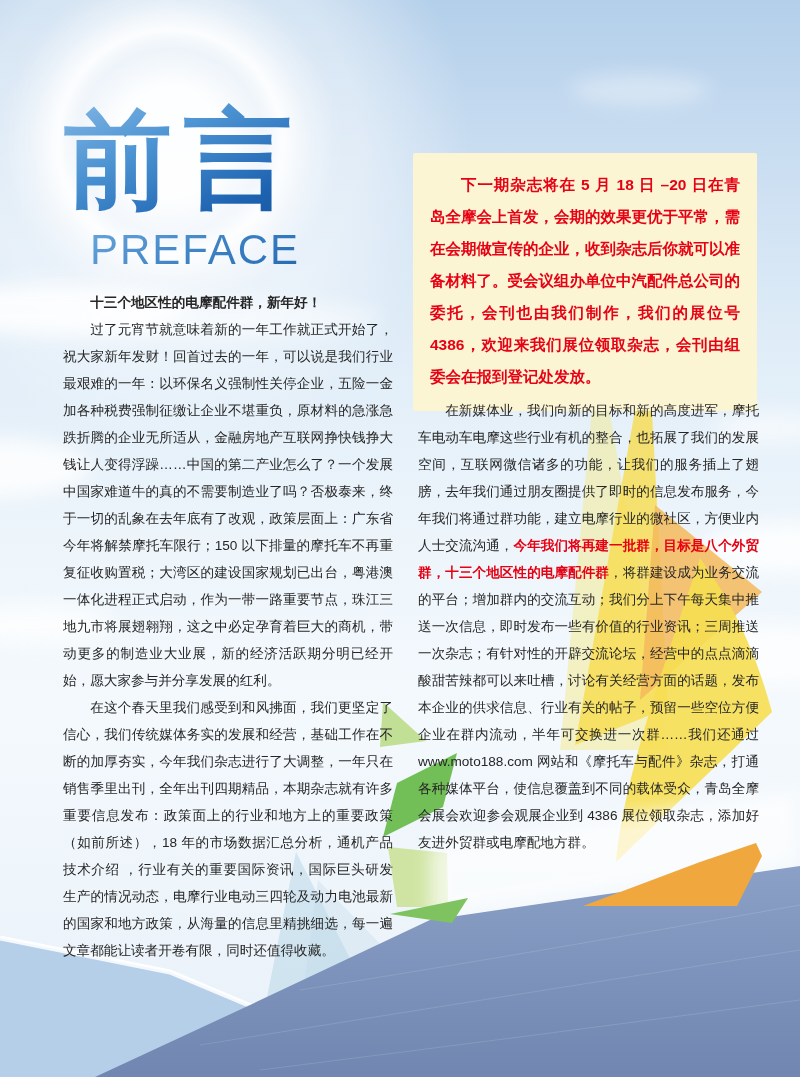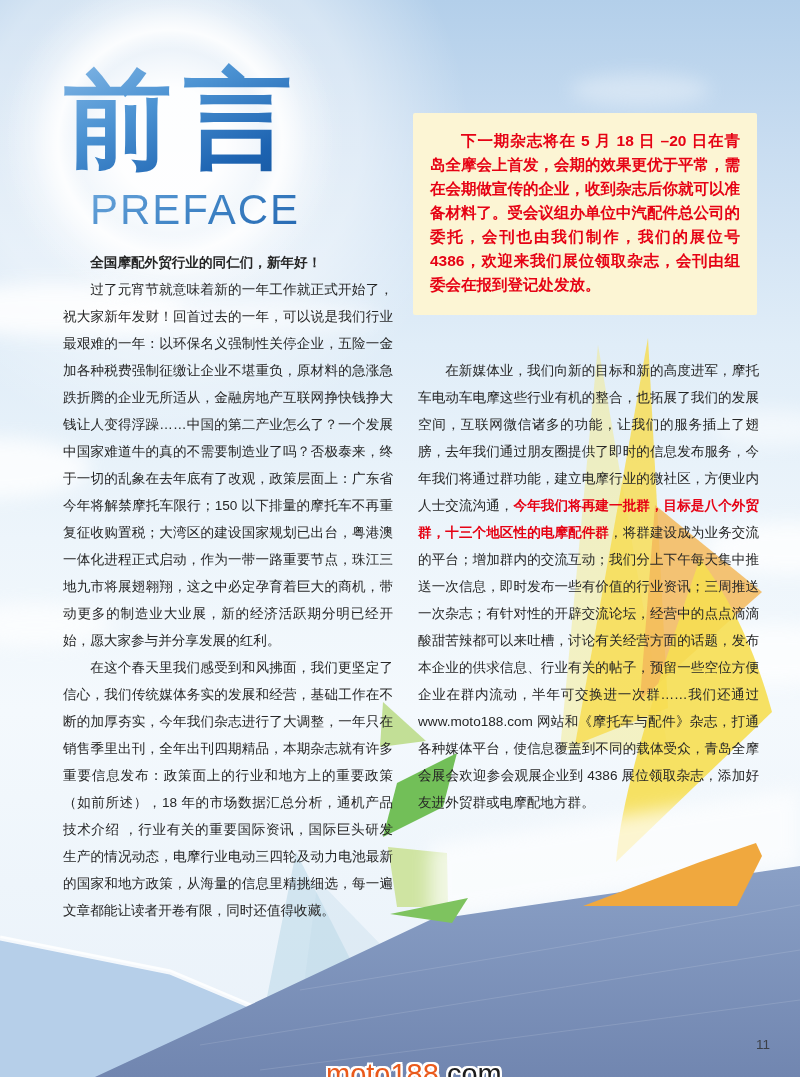--- a/index.html
+++ b/index.html
@@ -4,36 +4,36 @@
 <style>
   html,body{margin:0;padding:0;}
   body{font-family:"Liberation Sans","DejaVu Sans",sans-serif;}
   #page{position:relative;width:800px;height:1077px;overflow:hidden;
     background:
       radial-gradient(circle at 170px 142px, rgba(255,255,255,0) 0 92px, rgba(255,255,255,.85) 112px, rgba(255,255,255,.25) 138px, rgba(255,255,255,0) 165px),
       radial-gradient(circle at 170px 142px, rgba(255,255,255,.95) 0 55px, rgba(255,255,255,.5) 95px, rgba(255,255,255,0) 175px),
       radial-gradient(circle at 170px 142px, rgba(255,255,255,.45) 0 190px, rgba(255,255,255,0) 300px),
       linear-gradient(180deg,#b3cfea 0%,#c9ddf1 14%,#e0edf8 32%,#edf5fb 50%,#f4f9fd 66%,#eef5fb 82%,#e9f1f9 100%);
   }
-  .abs{position:absolute;}
+  .abs{position:absolute;margin-top:40px;}
   #decor{position:absolute;left:0;top:0;z-index:1;}
   .txt{z-index:2;}
 
   
   #title-cn{left:64px;top:58px;font-size:108px;line-height:1.15;font-weight:bold;letter-spacing:12px;
     background:linear-gradient(155deg,#85b8e6 0%,#4b92d2 38%,#1d63b1 78%,#17579f 100%);
     -webkit-background-clip:text;background-clip:text;color:transparent;}
   #title-en{left:90px;top:186px;font-size:42px;letter-spacing:2px;font-weight:normal;
     background:linear-gradient(150deg,#6aa6dc 0%,#3d82c4 55%,#2467b1 100%);
     -webkit-background-clip:text;background-clip:text;color:transparent;text-decoration:underline;}
 
   
   #notice-box{left:413px;top:113px;width:344px;box-sizing:border-box;background:#fcf5d4;
     padding:16px 17px 18px 17px;border-radius:2px;}
-  #notice-box p{margin:0;color:#e60214;font-weight:bold;font-size:15.5px;line-height:24px;
+  #notice-box p{margin:0;color:#e60214;font-weight:bold;font-size:15.5px;line-height:32px;
     text-align:justify;text-indent:2em;}
 
   
   .col p{margin:0;color:#262626;font-size:13.6px;line-height:27px;text-align:justify;text-indent:2em;}
   #left-col{left:63px;top:249px;width:330px;}
   #right-col{left:418px;top:357px;width:341px;}
   .greet{font-weight:bold;color:#111;}
   .hl{color:#e60214;font-weight:bold;}
 
   
@@ -106,21 +106,21 @@
   </svg>
 
   <div class="abs txt" id="title-cn">前言</div>
   <div class="abs txt" id="title-en">PREFACE</div>
 
   <div class="abs txt" id="notice-box">
     <p>下一期杂志将在 5 月 18 日 –20 日在青岛全摩会上首发，会期的效果更优于平常，需在会期做宣传的企业，收到杂志后你就可以准备材料了。受会议组办单位中汽配件总公司的委托，会刊也由我们制作，我们的展位号 4386，欢迎来我们展位领取杂志，会刊由组委会在报到登记处发放。</p>
   </div>
 
   <div class="abs txt col" id="left-col">
-    <p class="greet">全国摩配外贸行业的同仁们，新年好！</p>
+    <p class="greet">十三个地区性的电摩配件群，新年好！</p>
     <p>过了元宵节就意味着新的一年工作就正式开始了，祝大家新年发财！回首过去的一年，可以说是我们行业最艰难的一年：以环保名义强制性关停企业，五险一金加各种税费强制征缴让企业不堪重负，原材料的急涨急跌折腾的企业无所适从，金融房地产互联网挣快钱挣大钱让人变得浮躁……中国的第二产业怎么了？一个发展中国家难道牛的真的不需要制造业了吗？否极泰来，终于一切的乱象在去年底有了改观，政策层面上：广东省今年将解禁摩托车限行；150 以下排量的摩托车不再重复征收购置税；大湾区的建设国家规划已出台，粤港澳一体化进程正式启动，作为一带一路重要节点，珠江三地九市将展翅翱翔，这之中必定孕育着巨大的商机，带动更多的制造业大业展，新的经济活跃期分明已经开始，愿大家参与并分享发展的红利。</p>
     <p>在这个春天里我们感受到和风拂面，我们更坚定了信心，我们传统媒体务实的发展和经营，基础工作在不断的加厚夯实，今年我们杂志进行了大调整，一年只在销售季里出刊，全年出刊四期精品，本期杂志就有许多重要信息发布：政策面上的行业和地方上的重要政策（如前所述），18 年的市场数据汇总分析，通机产品技术介绍 ，行业有关的重要国际资讯，国际巨头研发生产的情况动态，电摩行业电动三四轮及动力电池最新的国家和地方政策，从海量的信息里精挑细选，每一遍文章都能让读者开卷有限，同时还值得收藏。</p>
   </div>
 
   <div class="abs txt col" id="right-col">
     <p><span>在新媒体业，我们向新的目标和新的高度进军，摩托车电动车电摩这些行业有机的整合，也拓展了我们的发展空间，互联网微信诸多的功能，让我们的服务插上了翅膀，去年我们通过朋友圈提供了即时的信息发布服务，今年我们将通过群功能，建立电摩行业的微社区，方便业内人士交流沟通，</span><span class="hl">今年我们将再建一批群，目标是八个外贸群，十三个地区性的电摩配件群</span><span>，将群建设成为业务交流的平台；增加群内的交流互动；我们分上下午每天集中推送一次信息，即时发布一些有价值的行业资讯；三周推送一次杂志；有针对性的开辟交流论坛，经营中的点点滴滴酸甜苦辣都可以来吐槽，讨论有关经营方面的话题，发布本企业的供求信息、行业有关的帖子，预留一些空位方便企业在群内流动，半年可交换进一次群……我们还通过 www.moto188.com 网站和《摩托车与配件》杂志，打通各种媒体平台，使信息覆盖到不同的载体受众，青岛全摩会展会欢迎参会观展企业到 4386 展位领取杂志，添加好友进外贸群或电摩配地方群。</span></p>
   </div>
 
   <div class="abs txt" id="site-logo"><span class="brand">moto188</span><span class="suffix">.com</span></div>
   <div class="abs txt" id="page-number">11</div>

